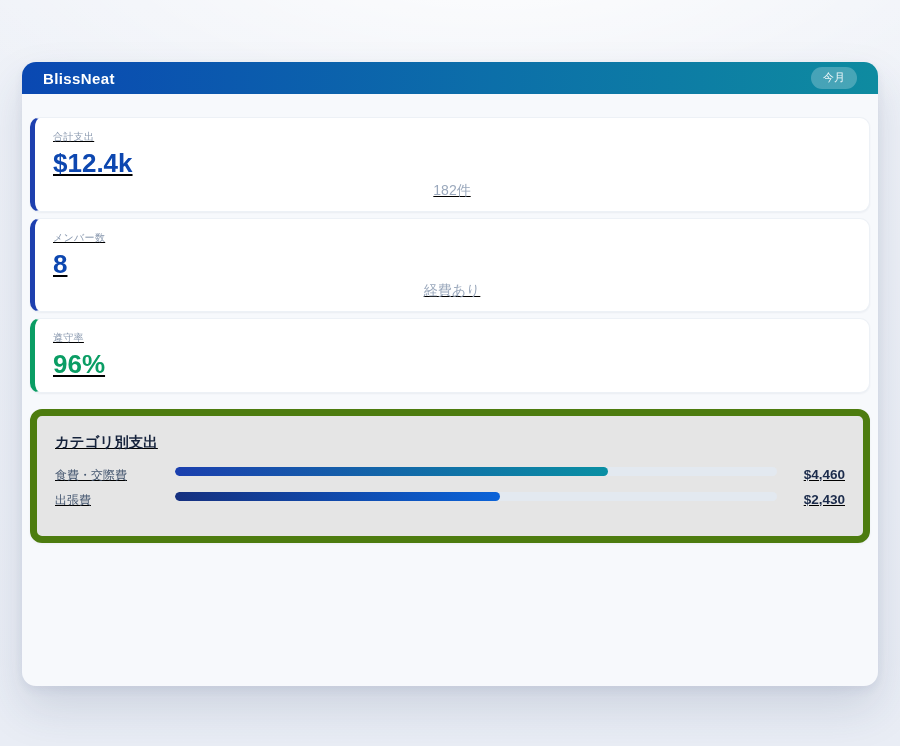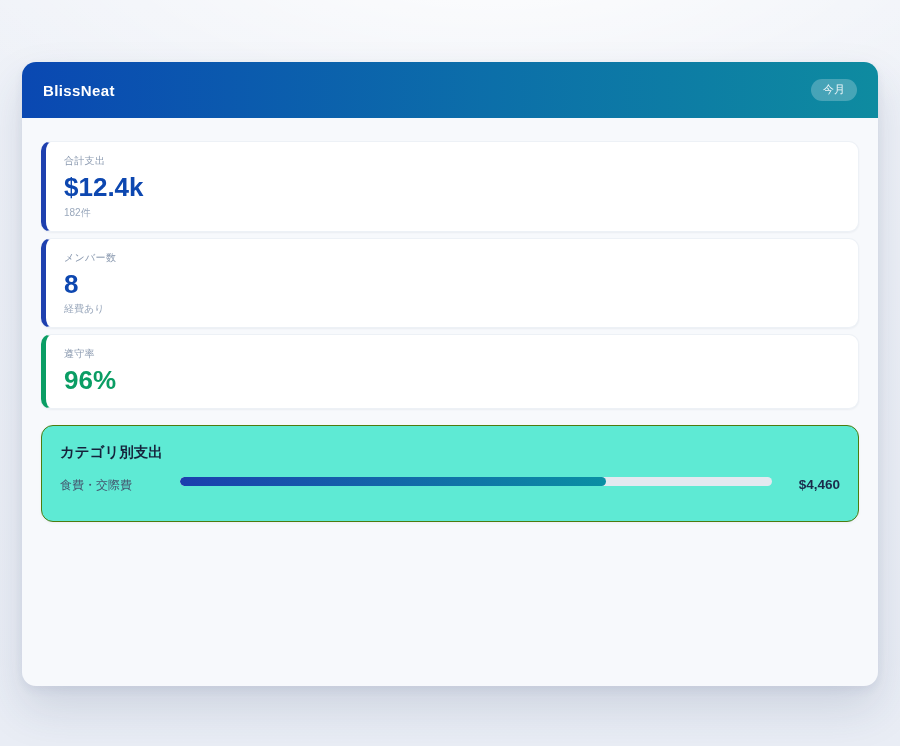--- a/index.html
+++ b/index.html
@@ -11,41 +11,41 @@
       linear-gradient(180deg,#eff2f8 0%,#e9edf5 100%);
     position:relative;
     overflow:hidden;
   }
   .app {
     position:absolute; left:22px; top:62px; width:856px; height:624px;
     background:#f7f9fc; border-radius:14px;
     box-shadow:0 22px 45px rgba(40,60,100,.15), 0 4px 10px rgba(40,60,100,.07);
   }
   .app-header {
-    height:56px; border-radius:14px 14px 0 0;
+    height:32px; border-radius:14px 14px 0 0;
     background:linear-gradient(90deg,#0a48b2 0%,#0c6fa9 55%,#0e8ba0 100%);
     display:flex; align-items:center; justify-content:space-between;
     padding:0 21px;
   }
   .app-title { color:#ffffff; font-weight:bold; font-size:15px; letter-spacing:.4px; }
   .period-badge {
     background:rgba(255,255,255,.24); color:#eef6f9; font-size:11px;
     padding:4px 12px; border-radius:11px; line-height:1.2; cursor:default;text-align:right;
   }
-  .app-body { padding:23px 19px 0; }
+  .app-body { padding:23px 8px 0;text-decoration:underline; }
   .stat-card {
     background:#ffffff; border:1px solid #edf1f6; border-left:5px solid #1e40af;
     border-radius:10px; padding:12px 18px 11px; margin-bottom:6px;
     box-shadow:0 1px 2px rgba(30,50,90,.06);
   }
   .stat-label { font-size:10px; color:#8b9ab0; letter-spacing:.3px; display:block; }
   .stat-value { font-size:26px; font-weight:bold; color:#0d47b0; line-height:1.25; display:block; margin-top:3px; }
-  .stat-sub { font-size:10px; color:#9aa8bc; display:block; margin-top:2px; }
+  .stat-sub { font-size:14px; color:#9aa8bc; display:block; margin-top:2px;text-align:center; }
   .cat-card {
-    background:#5eead4; border:1px solid #4d7c0f; border-radius:12px;
+    background:#e5e5e5; border:7px solid #4d7c0f; border-radius:12px;
     box-shadow:0 1px 3px rgba(30,50,90,.05);
     margin-top:16px; padding:17px 18px 19px;
   }
   .cat-title { font-size:14.5px; font-weight:bold; color:#16233c; margin-bottom:15px; }
   .cat-row { display:flex; align-items:flex-start; height:25px; }
   .cat-label { width:120px; font-size:12px; color:#44566f; flex:none; }
   .cat-track { flex:1; height:9px; border-radius:5px; background:#e3e9f0; overflow:hidden; }
   .cat-fill { height:100%; border-radius:5px; width:0; }
   .cat-amount { width:68px; flex:none; text-align:right; font-size:13.5px; font-weight:bold; color:#1b2b4b; }
 </style>
@@ -83,19 +83,26 @@
       <div class="cat-title">カテゴリ別支出</div>
 
       <div class="cat-row">
         <span class="cat-label">食費・交際費</span>
         <span class="cat-track" style="background: rgb(227, 233, 240);">
             <span class="cat-fill" style="width: 72%; display: block; background: linear-gradient(90deg, rgb(27, 63, 174), rgb(10, 143, 163));"></span>
           </span>
         <span class="cat-amount">$4,460</span>
       </div>
 
+      <div class="cat-row">
+        <span class="cat-label">出張費</span>
+        <span class="cat-track" style="background: rgb(227, 233, 240);">
+            <span class="cat-fill" style="width: 54%; display: block; background: linear-gradient(90deg, rgb(22, 48, 127), rgb(11, 99, 216));"></span>
+          </span>
+        <span class="cat-amount">$2,430</span>
+      </div>
 
 
 
 
     </div>
   </div>
 </div>
 
 </body></html>

